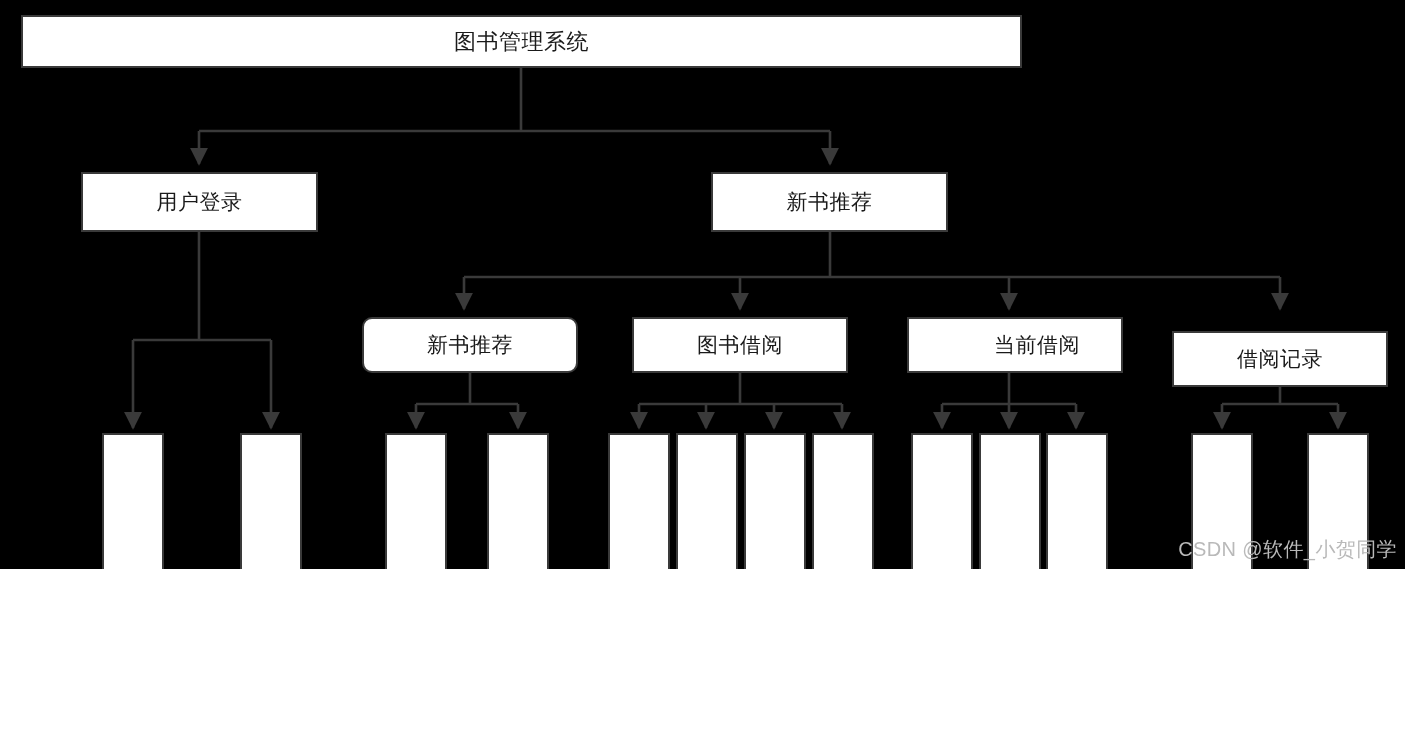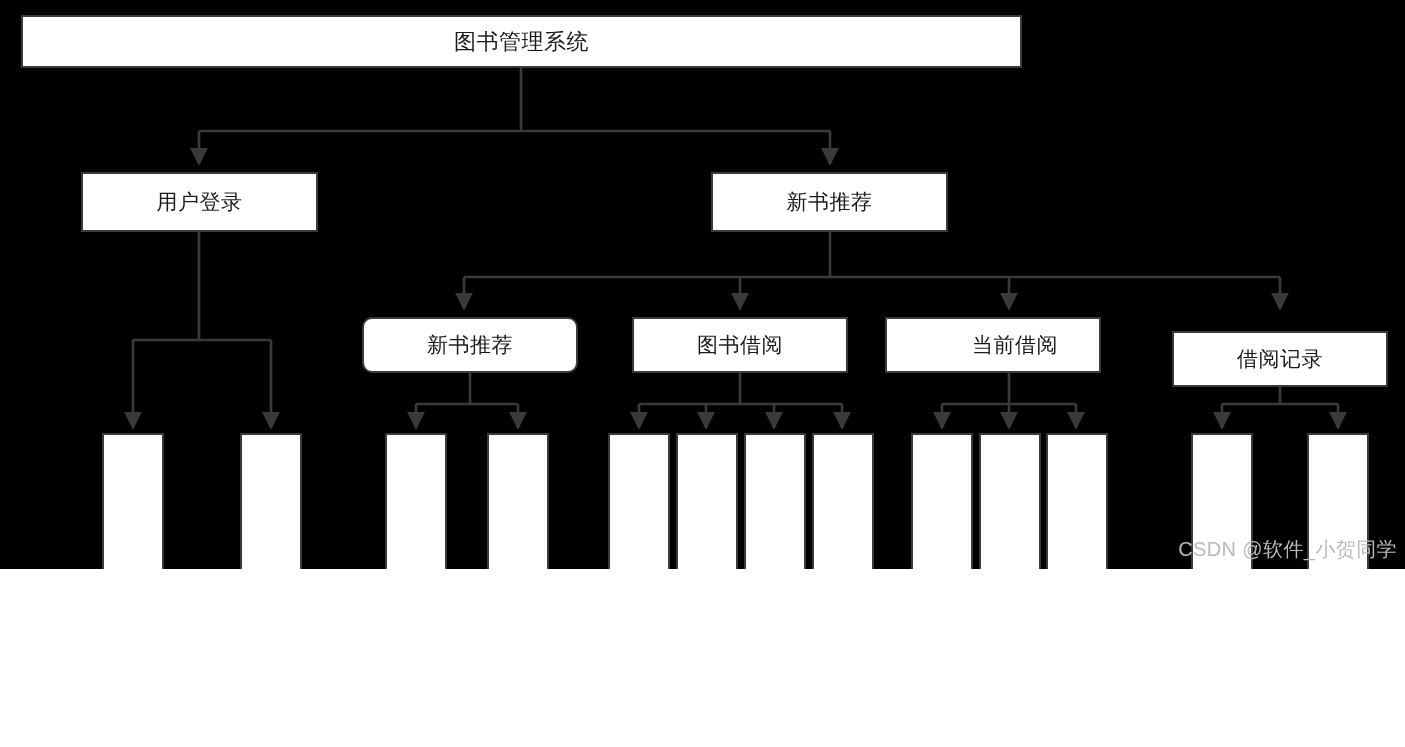--- a/index.html
+++ b/index.html
@@ -135,21 +135,21 @@
   <div class="node horiz" style="left:711px; top:172px; width:237px; height:60px;">
     <span class="label">新书推荐</span>
   </div>
 
   <div class="node horiz" style="left:362px; top:317px; width:216px; height:56px;border-radius:10px;">
     <span class="label">新书推荐</span>
   </div>
   <div class="node horiz" style="left:632px; top:317px; width:216px; height:56px;">
     <span class="label">图书借阅</span>
   </div>
-  <div class="node horiz" style="left:885px; top:317px; width:216px; height:56px;padding-left:44px;">
+  <div class="node horiz" style="left:907px; top:317px; width:216px; height:56px;padding-left:44px;">
     <span class="label">当前借阅</span>
   </div>
   <div class="node horiz" style="left:1172px; top:331px; width:216px; height:56px;">
     <span class="label">借阅记录</span>
   </div>
 
   <div class="node vert" style="left:102px; top:433px; width:62px; height:301px;">
     <span class="label">用户登录</span>
   </div>
   <div class="node vert" style="left:240px; top:433px; width:62px; height:301px;">

